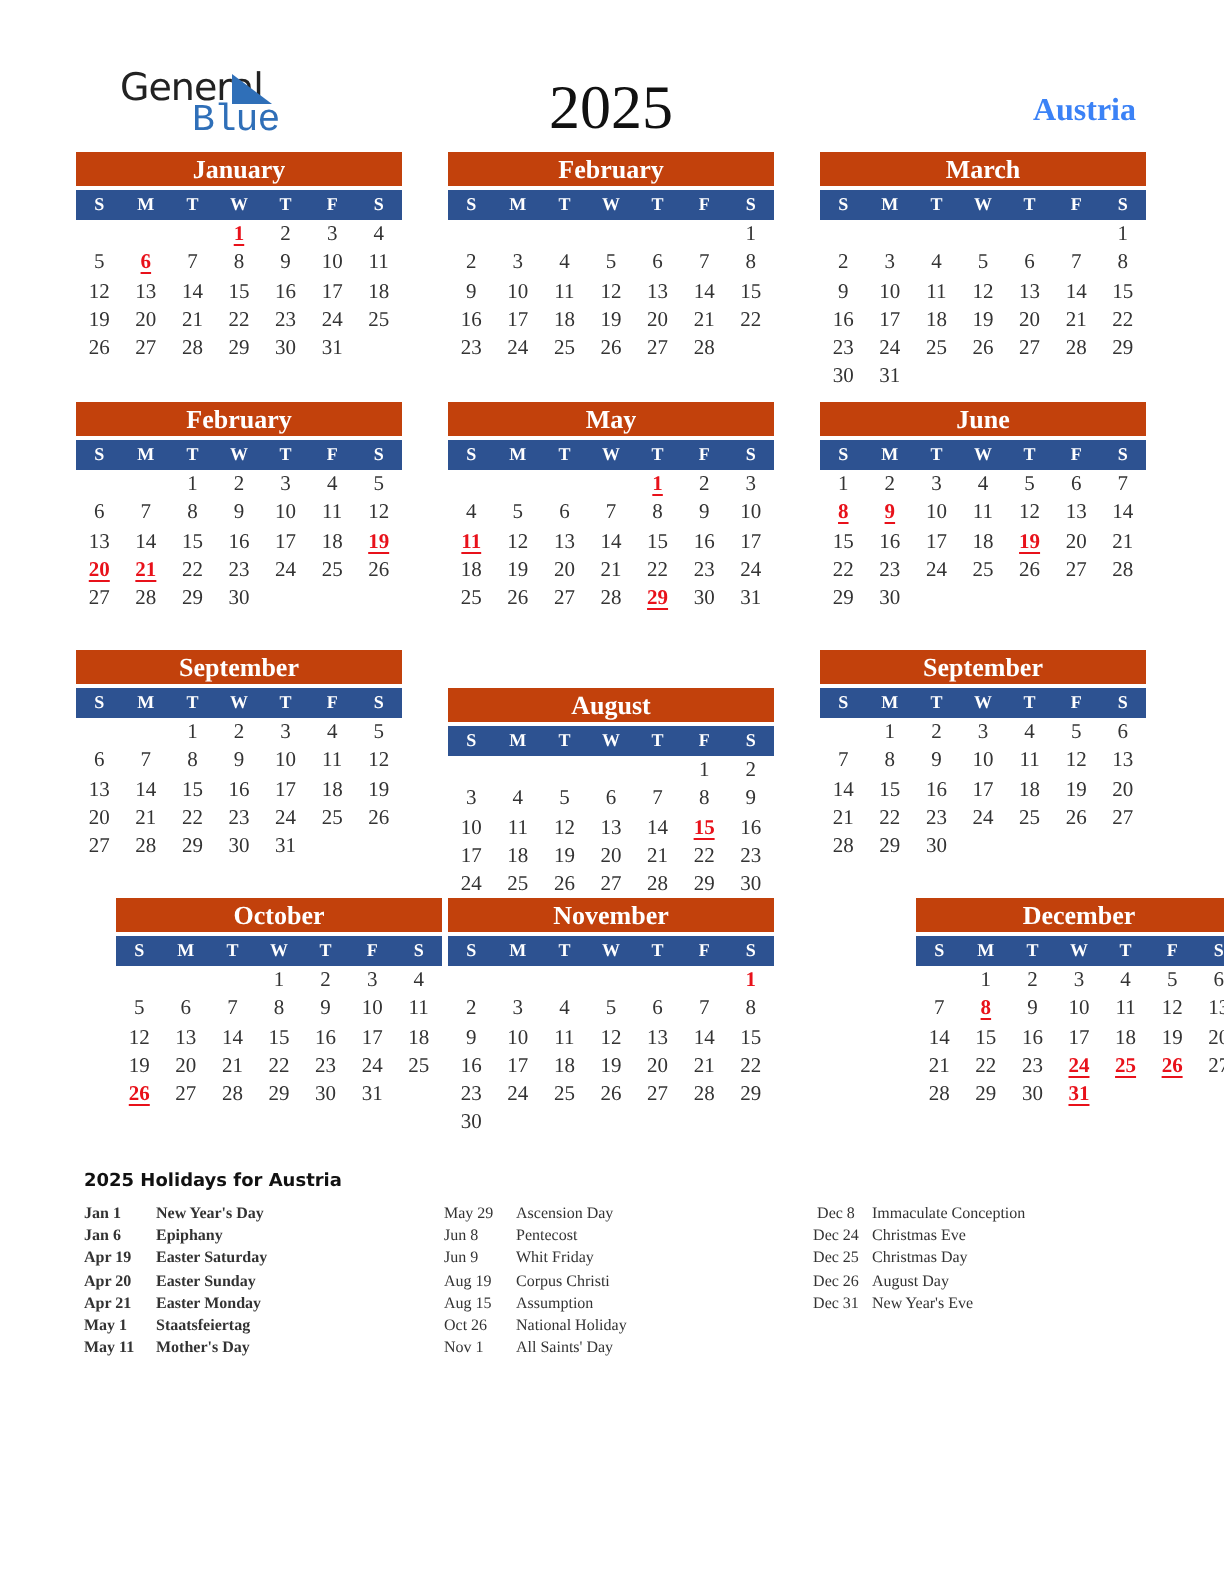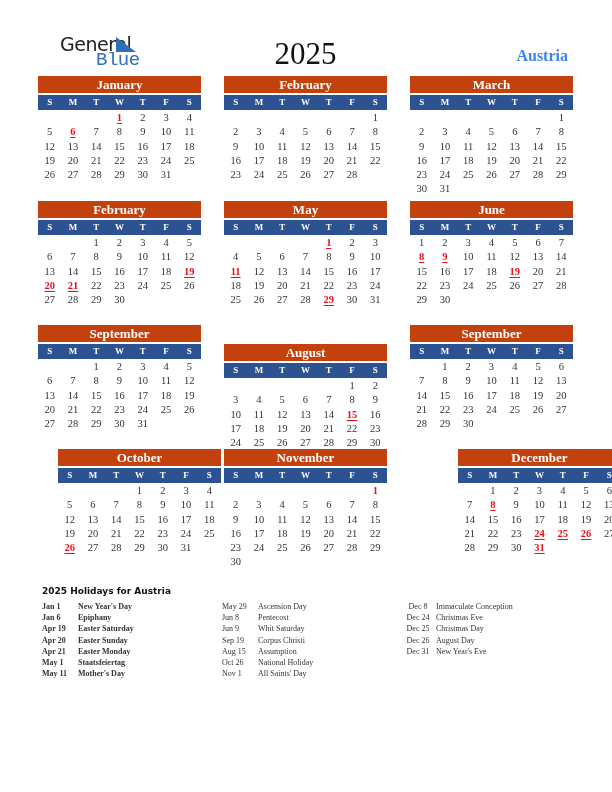--- a/index.html
+++ b/index.html
@@ -657,24 +657,24 @@
       <div class="hol-row">
         <span class="d">May 29</span>
         <span class="n">Ascension Day</span>
       </div>
       <div class="hol-row">
         <span class="d">Jun 8</span>
         <span class="n">Pentecost</span>
       </div>
       <div class="hol-row">
         <span class="d">Jun 9</span>
-        <span class="n">Whit Saturday</span>
-      </div>
-      <div class="hol-row">
-        <span class="d">Sep 19</span>
+        <span class="n">Whit Friday</span>
+      </div>
+      <div class="hol-row">
+        <span class="d">Aug 19</span>
         <span class="n">Corpus Christi</span>
       </div>
       <div class="hol-row">
         <span class="d">Aug 15</span>
         <span class="n">Assumption</span>
       </div>
       <div class="hol-row">
         <span class="d">Oct 26</span>
         <span class="n">National Holiday</span>
       </div>

